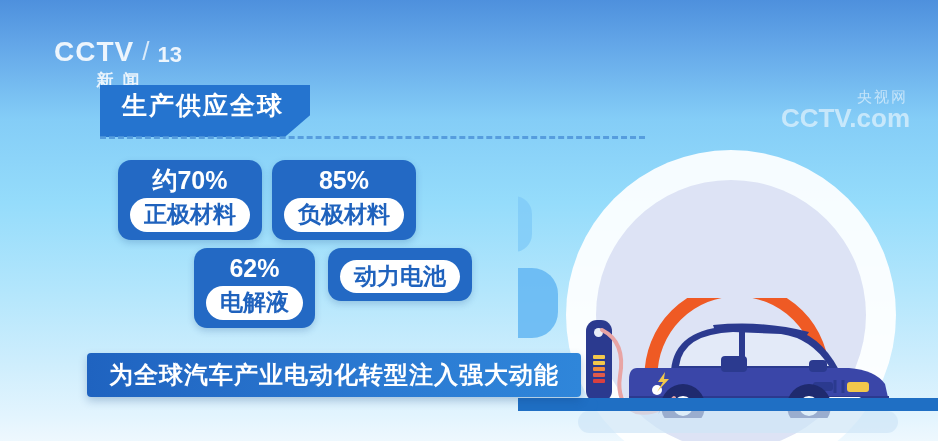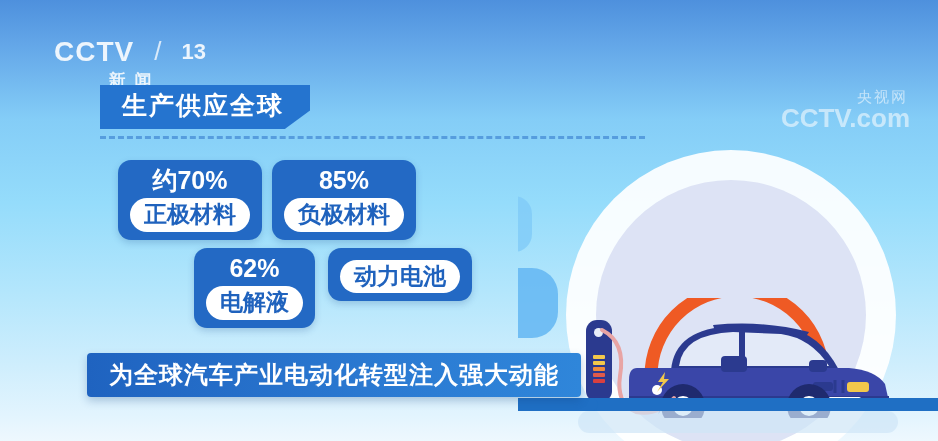--- a/index.html
+++ b/index.html
@@ -157,22 +157,22 @@
     position: absolute;
     left: 54px;
     top: 36px;
     display: flex;
     flex-direction: column;
     align-items: center;
     opacity: .95;
   }
   .logo-top {
     display: flex;
-    align-items: center;
-    gap: 20px;
+    align-items: flex-end;
+    gap: 8px;
   }
   .logo-cctv {
     font-size: 28px;
     font-weight: bold;
     letter-spacing: 1px;
     color: rgba(255,255,255,.93);
     font-family: "Liberation Sans", sans-serif;
   }
   .logo-slash {
     font-size: 26px;
@@ -219,21 +219,21 @@
     letter-spacing: 0px;
     font-family: "Liberation Sans", sans-serif;
   }
 
   
   .title-banner {
     position: absolute;
     left: 100px;
     top: 85px;
     height: 40px;
-    padding: 0 26px 4px 22px;
+    padding: 0 26px 12px 22px;
     display: flex;
     align-items: center;
     background: #2574cf;
     clip-path: polygon(0 0, 100% 0, 100% 58%, 88% 100%, 0 100%);
     box-shadow: 0 2px 5px rgba(20,70,130,.18);
   }
   .title-text {
     font-size: 25px;
     font-weight: bold;
     color: #ffffff;

